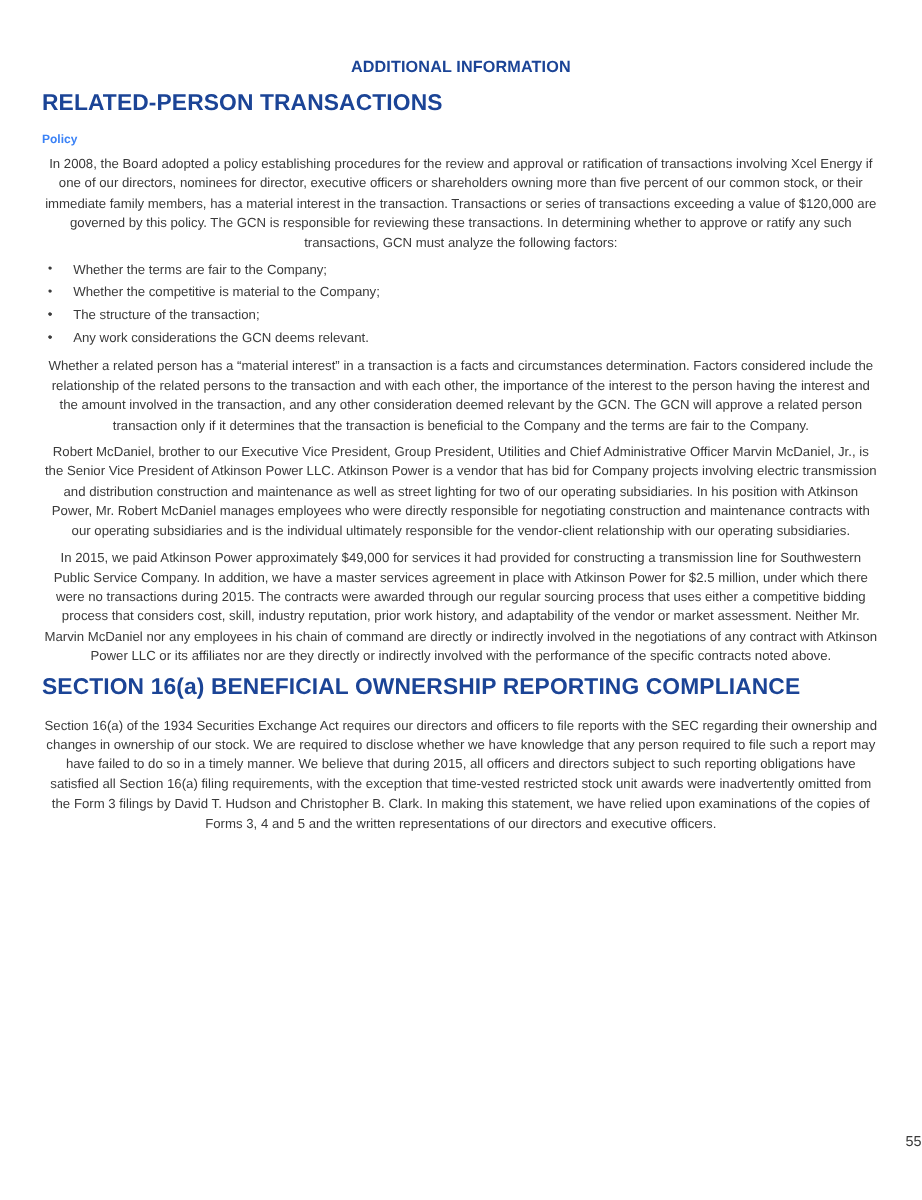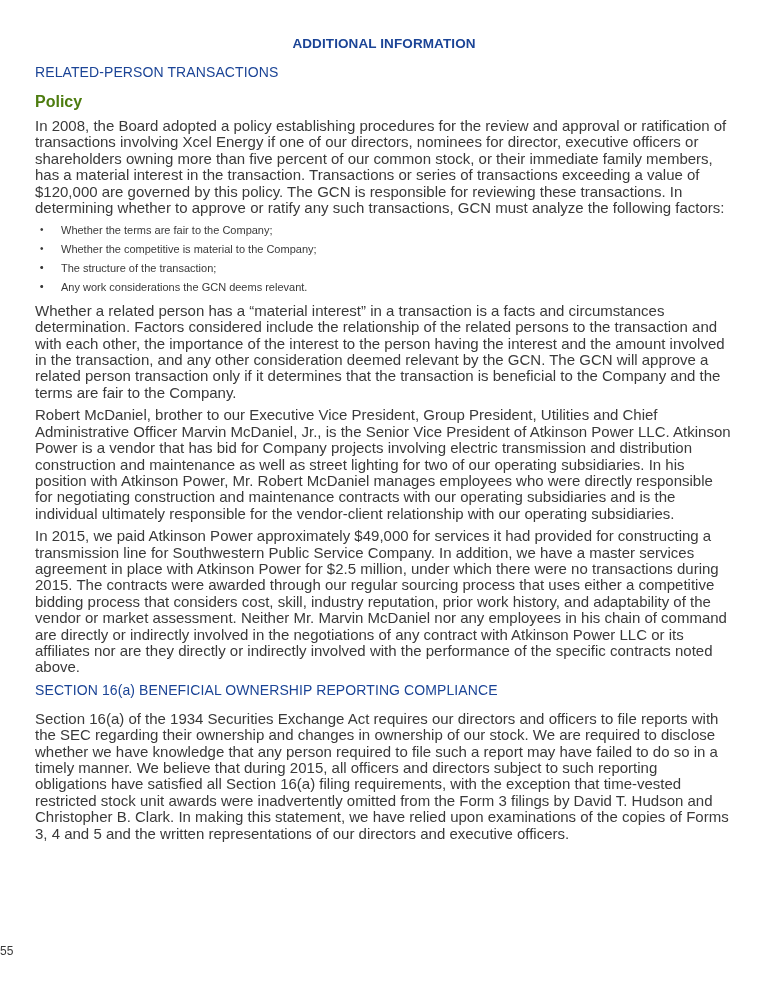--- a/index.html
+++ b/index.html
@@ -5,52 +5,52 @@
   * { margin: 0; padding: 0; box-sizing: border-box; }
   html, body {
     background: #ffffff;
     font-family: "Liberation Sans", sans-serif;
   }
   .page {
     position: relative;
     width: 768px;
     height: 1000px;
     background: #ffffff;
-    padding: 36px 35px 0 35px;
+    padding: 48px 35px 0 35px;
     overflow: hidden;
   }
   .doc-header {
     text-align: center;
     font-size: 13.5px;
     font-weight: bold;
     color: #1b4496;
     letter-spacing: 0.1px;
     margin-bottom: 13px;
   }
   .section-title {
-    font-size: 14px;
-    font-weight: normal;
+    font-size: 19px;
+    font-weight: bold;
     color: #1b4496;
     margin-top: 2px;
     margin-bottom: 13px;
     letter-spacing: 0.1px;
   }
   .sub-title {
-    font-size: 16px;
+    font-size: 10px;
     font-weight: bold;
-    color: #4d7c0f;
+    color: #3b82f6;
     margin-top: 14px;
     margin-bottom: 7px;
   }
   .para {
-    font-size: 15px;
+    font-size: 11px;
     line-height: 16.4px;
     color: #3a3a3a;
     margin-bottom: 6px;
-    text-align: left;
+    text-align: center;
   }
   .bullet-list {
     margin: 2px 0 7px 0;
   }
   .bullet-item {
     position: relative;
     padding-left: 26px;
     font-size: 11px;
     line-height: 16.4px;
     color: #3a3a3a;
@@ -63,21 +63,21 @@
     font-size: 10px;
     color: #3a3a3a;
   }
   .section-gap {
   }
   .page-number {
     position: absolute;
     left: 0;
     right: 0;
     top: 944px;
-    text-align: left;
+    text-align: right;
     font-size: 12px;
     color: #3a3a3a;
   }
 </style>
 </head>
 <body>
 
 <div class="page">
 
   <div class="doc-header">ADDITIONAL INFORMATION</div>

